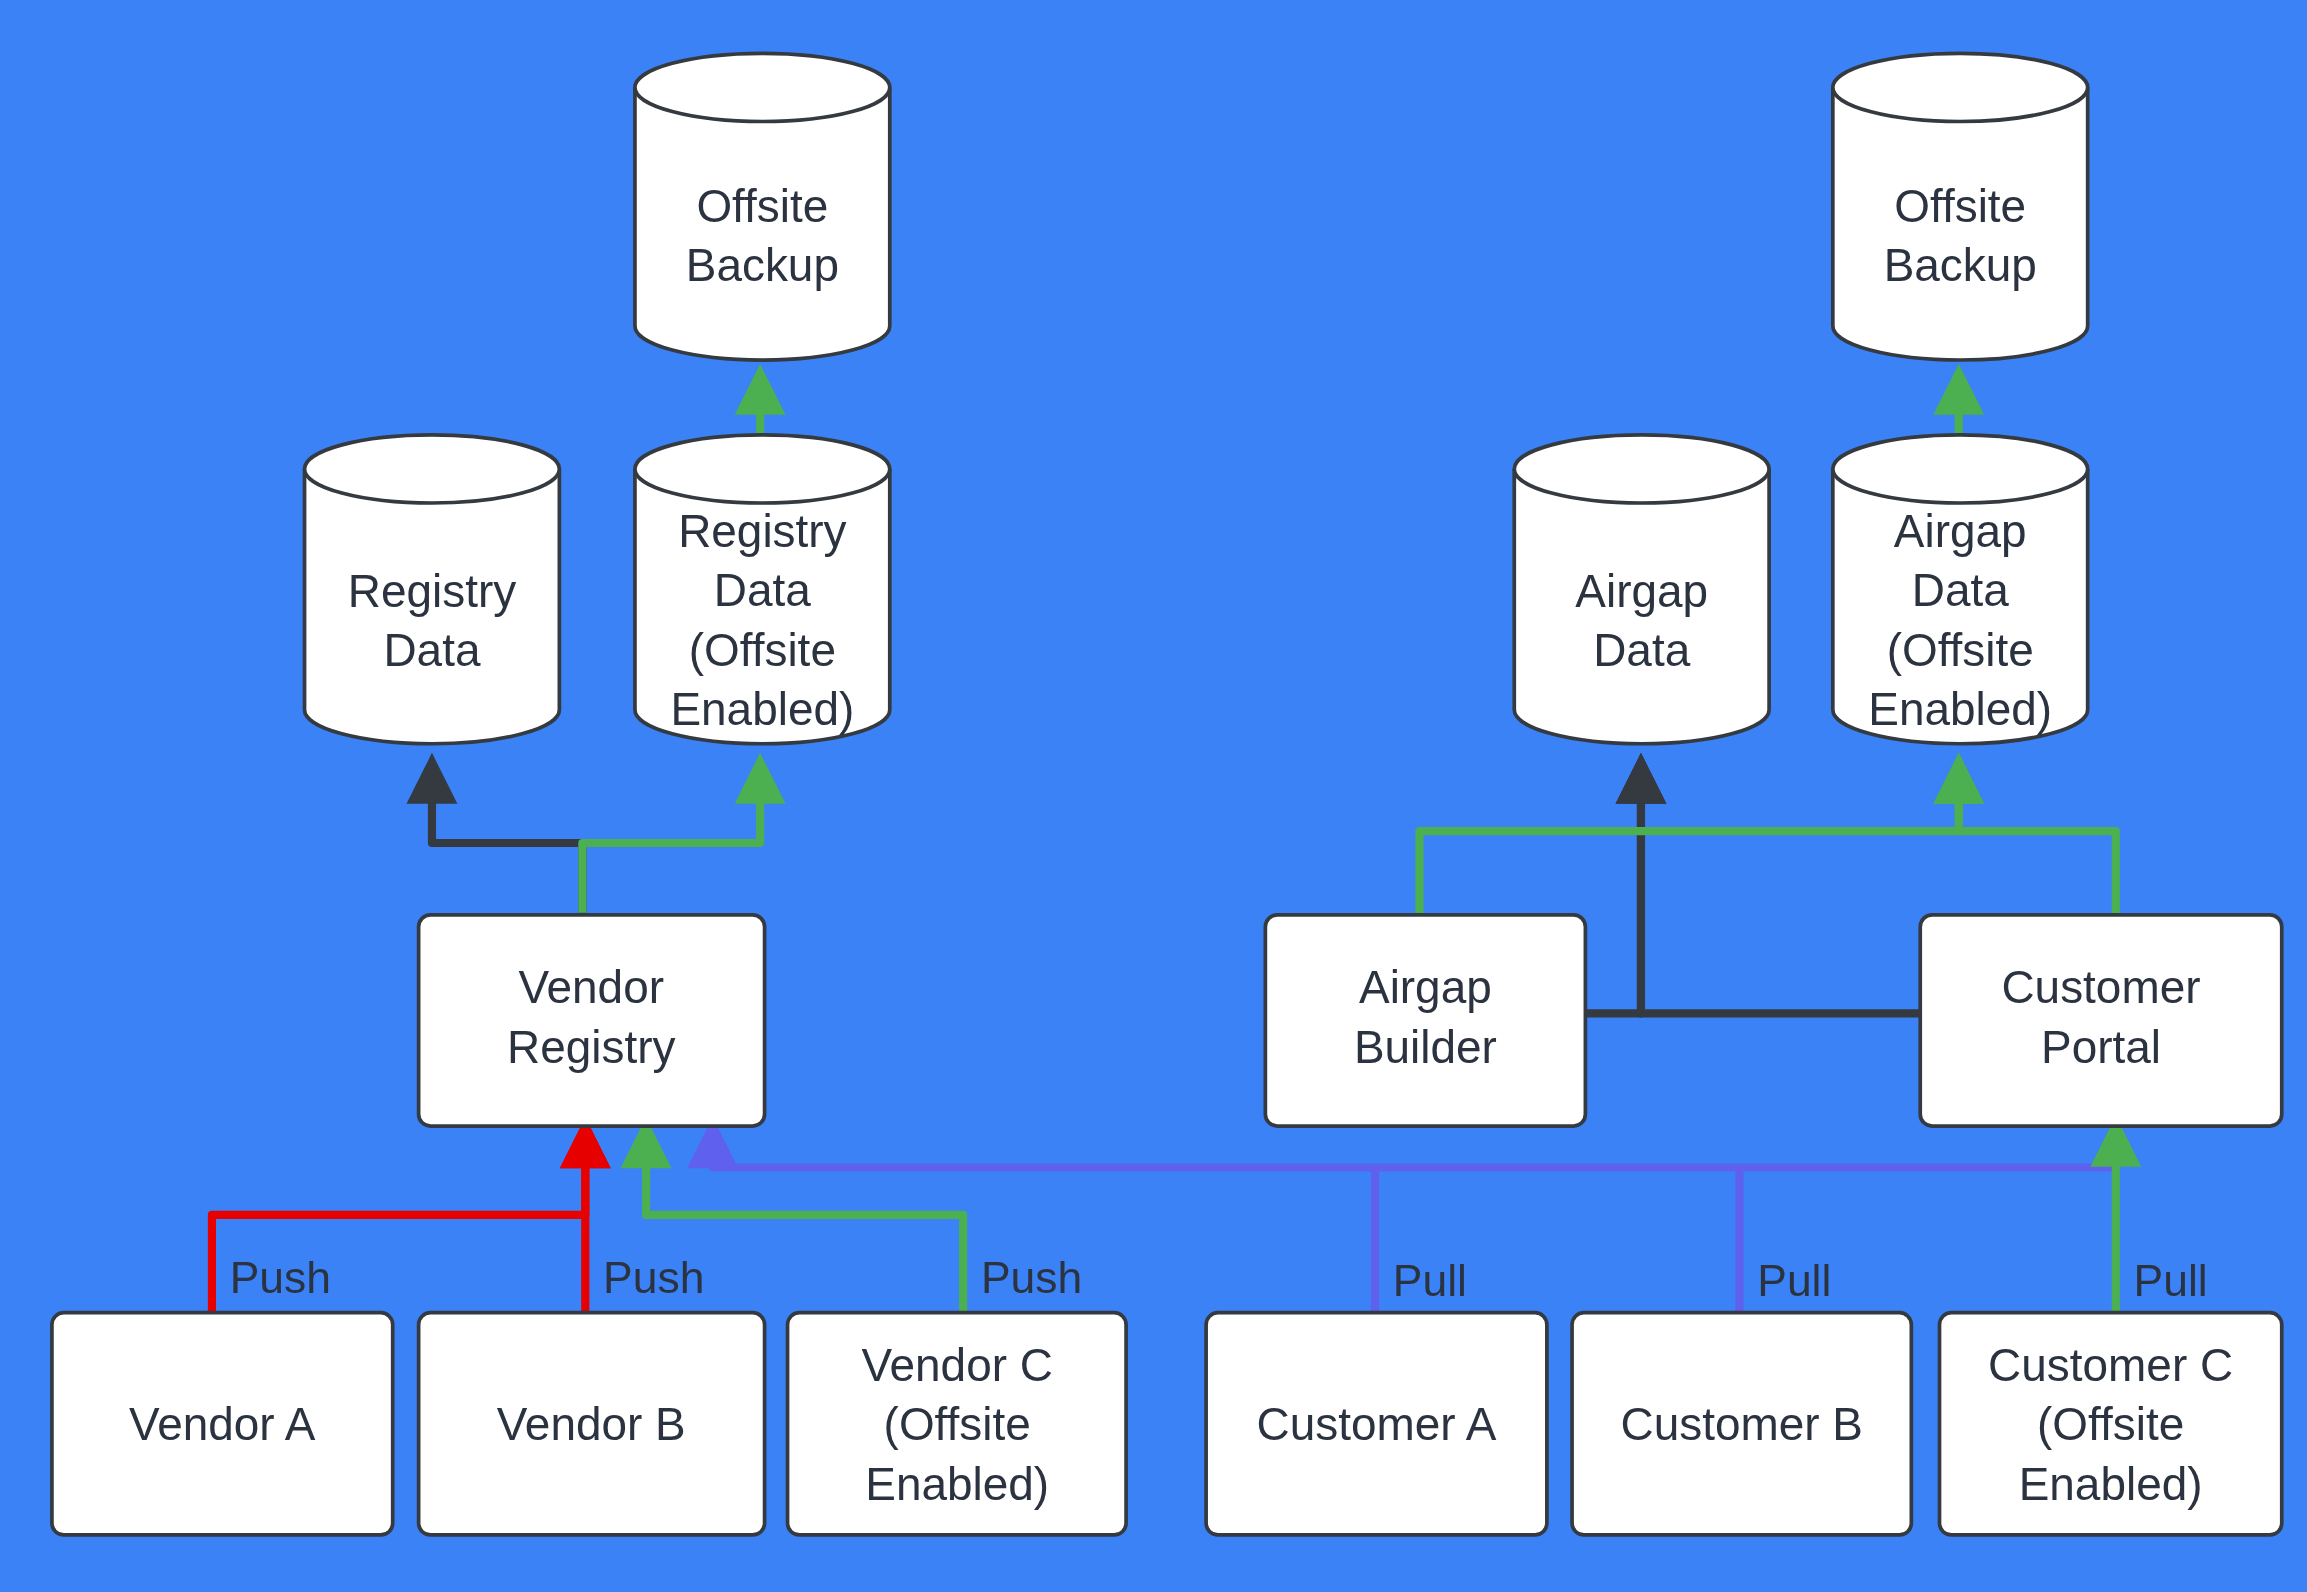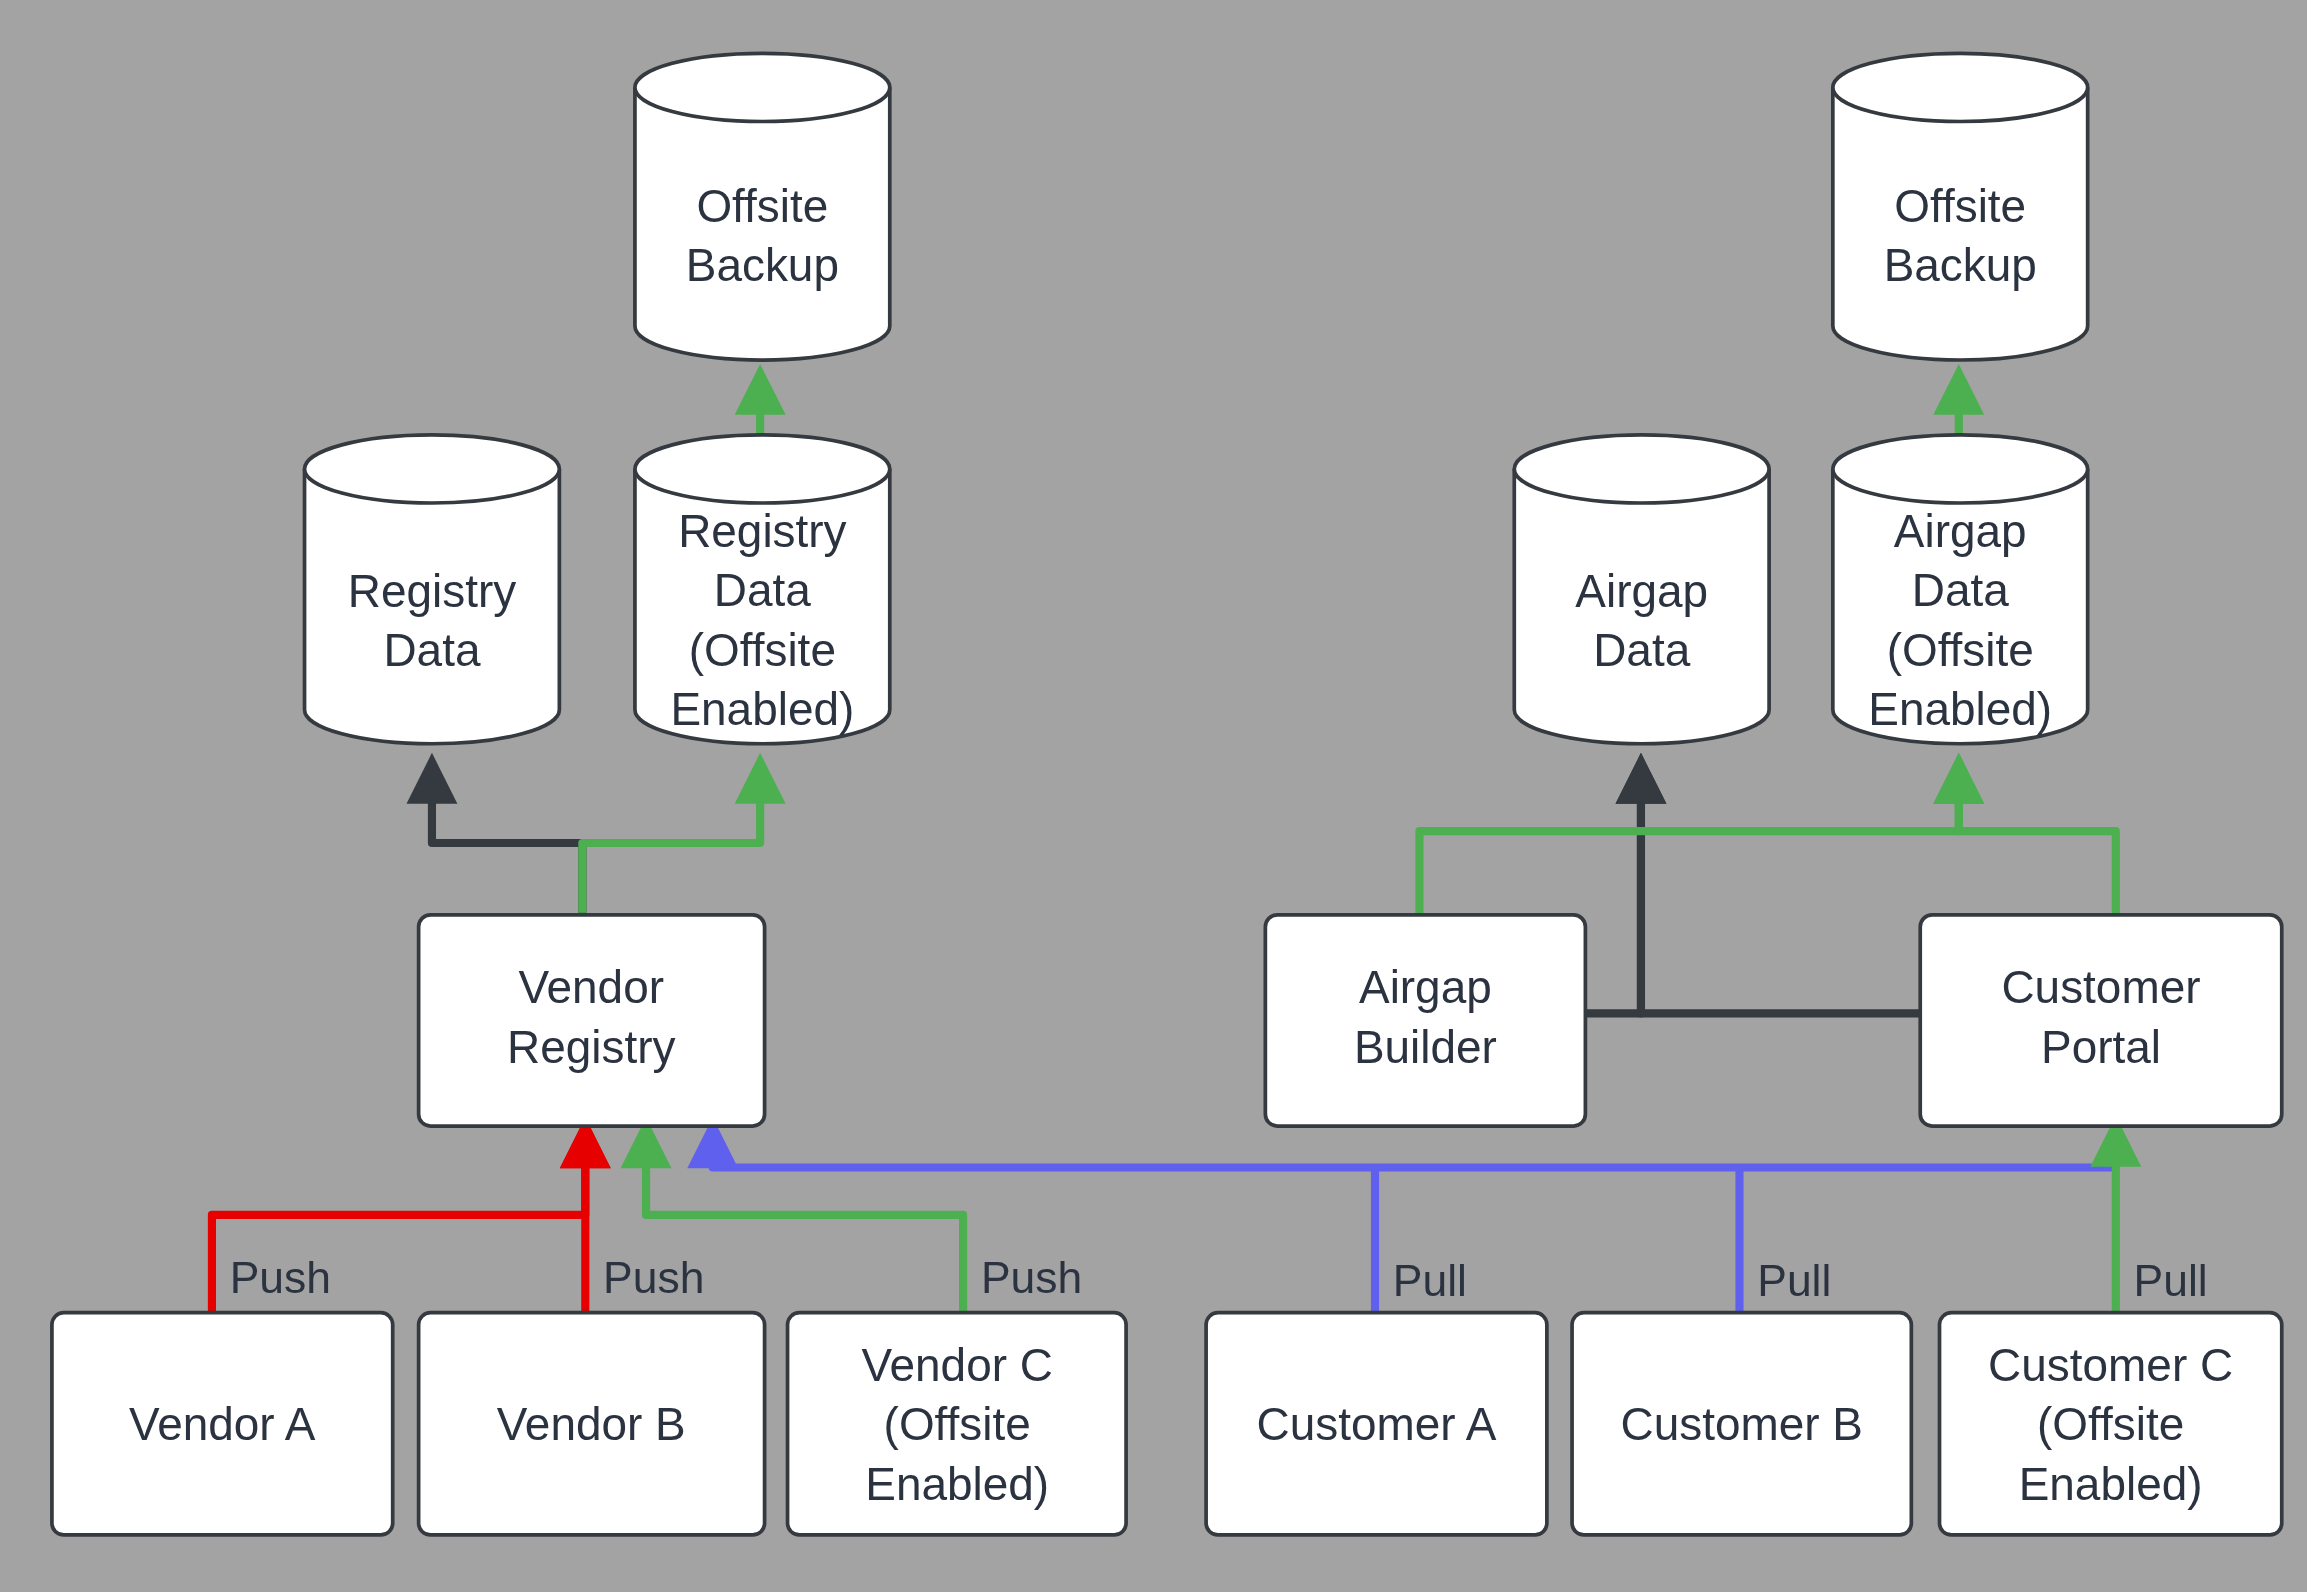--- a/index.html
+++ b/index.html
@@ -10,21 +10,21 @@
   body {
     width: 2307px;
     height: 1592px;
     font-family: "Liberation Sans", sans-serif;
     overflow: hidden;
   }
   #diagram-root {
     position: relative;
     width: 2307px;
     height: 1592px;
-    background: #a3a3a3;
+    background: #3b82f6;
   }
   svg#diagram-svg {
     position: absolute;
     top: 0;
     left: 0;
     width: 2307px;
     height: 1592px;
     display: block;
   }
   .node-shape {

